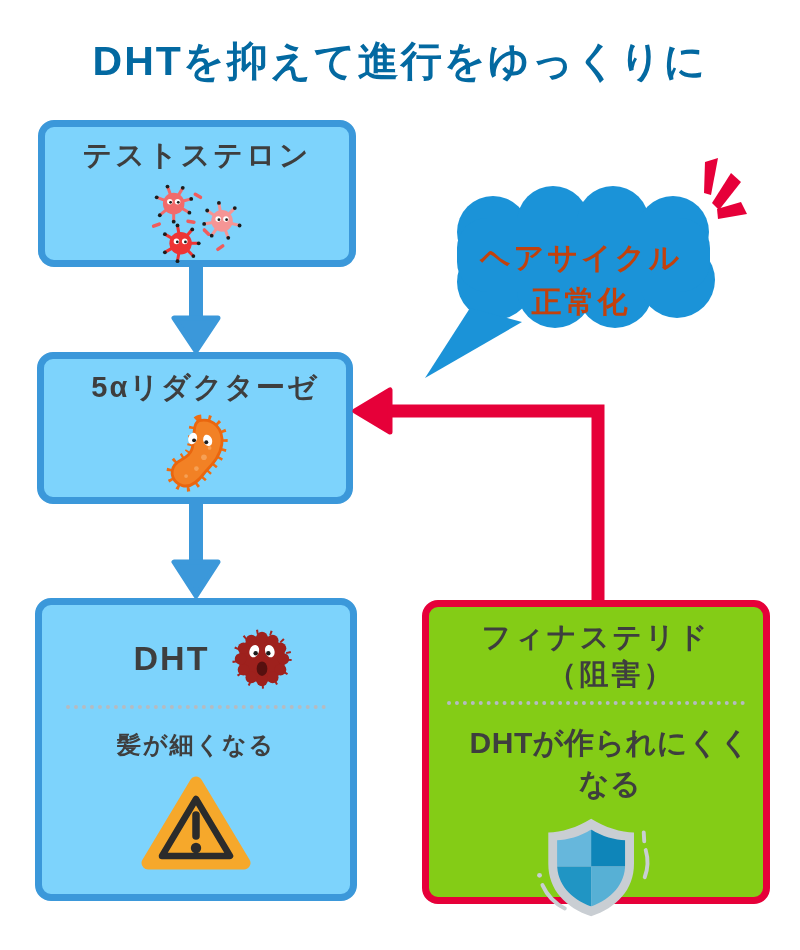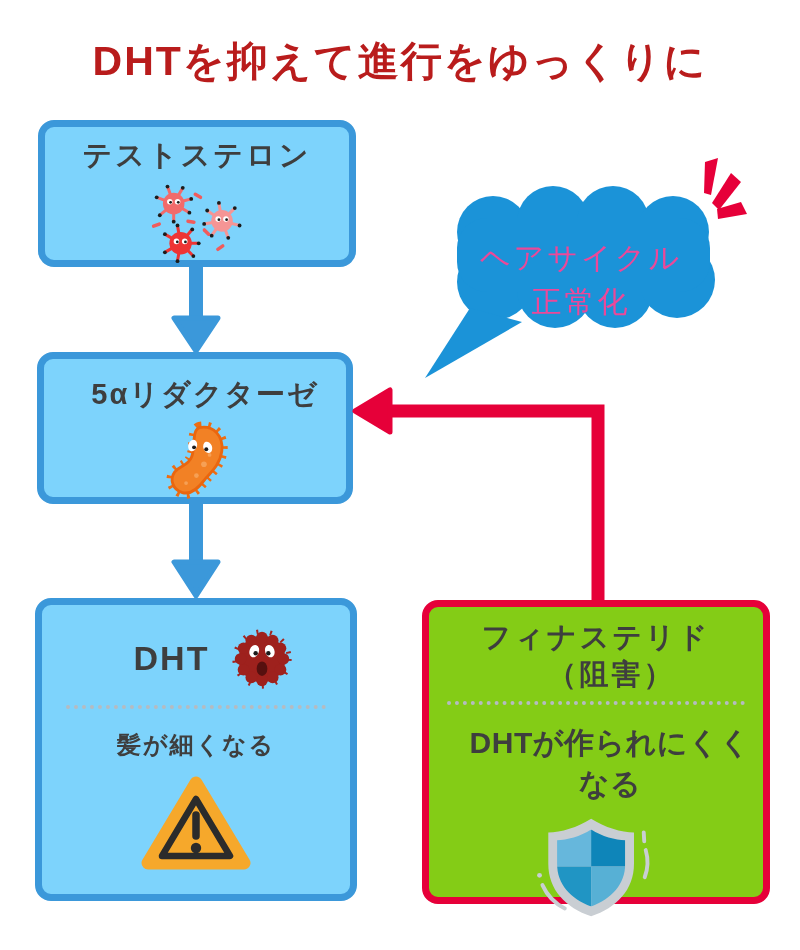--- a/index.html
+++ b/index.html
@@ -2,49 +2,49 @@
 <html><head>
 <meta charset="utf-8">
 <style>
   html,body{margin:0;padding:0;background:#fff;}
   #canvas{
     position:relative;width:800px;height:950px;background:#ffffff;overflow:hidden;
     font-family:"Liberation Sans","DejaVu Sans",sans-serif;color:#3e3e3e;
   }
   .page-title{
     position:absolute;left:0;right:0;top:34px;text-align:center;
-    font-size:41px;font-weight:bold;letter-spacing:2px;color:#b91c1c;
+    font-size:41px;font-weight:bold;letter-spacing:2px;color:#0369a1;
   }
   .bluebox{
     position:absolute;box-sizing:border-box;background:#7dd3fc;
     border:7px solid #3b98da;border-radius:16px;text-align:center;
   }
   #box1{left:38px;top:120px;width:318px;height:147px;}
   #box2{left:37px;top:352px;width:316px;height:152px;}
   #box3{left:35px;top:598px;width:322px;height:303px;}
   .redbox{
     position:absolute;box-sizing:border-box;background:#84cc16;
     border:7px solid #e60039;border-radius:16px;text-align:center;
     left:422px;top:600px;width:348px;height:304px;
   }
   .box-label{font-size:29px;font-weight:bold;letter-spacing:3px;margin-top:9px;}
-  #box2 .box-label{margin-top:16px;letter-spacing:2px;padding-left:20px;}
+  #box2 .box-label{margin-top:9px;letter-spacing:2px;padding-left:20px;}
   .dht-row{display:flex;align-items:center;justify-content:center;gap:18px;margin-top:16px;height:74px;padding-left:39px;}
   .dht-row .box-label{margin-top:0;font-size:34px;letter-spacing:2px;}
   .dotted{border-top:4px dotted #b5bbc1;margin:10px 24px 0 24px;height:0;}
   .redbox .dotted{margin:8px 18px 0 18px;}
   .effect-label{font-size:24px;font-weight:bold;letter-spacing:2px;margin-top:20px;}
   .redbox .effect-label{font-size:30px;letter-spacing:0.5px;margin-top:18px;margin-left:28px;}
   .redbox .box-label{margin-top:6px;line-height:37px;letter-spacing:3px;}
   .icon-wrap{display:block;margin:6px auto 0 auto;}
   .arrow-layer{position:absolute;left:0;top:0;pointer-events:none;}
   #bubble{position:absolute;left:400px;top:148px;width:370px;height:245px;}
   .bubble-text{
     position:absolute;left:45px;top:88px;width:272px;text-align:center;
-    color:#ec4899;font-size:30px;font-weight:normal;letter-spacing:3px;line-height:44px;
+    color:#c2410c;font-size:30px;font-weight:bold;letter-spacing:3px;line-height:44px;
   }
   .bubble-text span{display:block;}
   svg{display:block;}
 </style>
 </head>
 <body>
 
 <div id="canvas">
 
   <div class="page-title">DHTを抑えて進行をゆっくりに</div>

